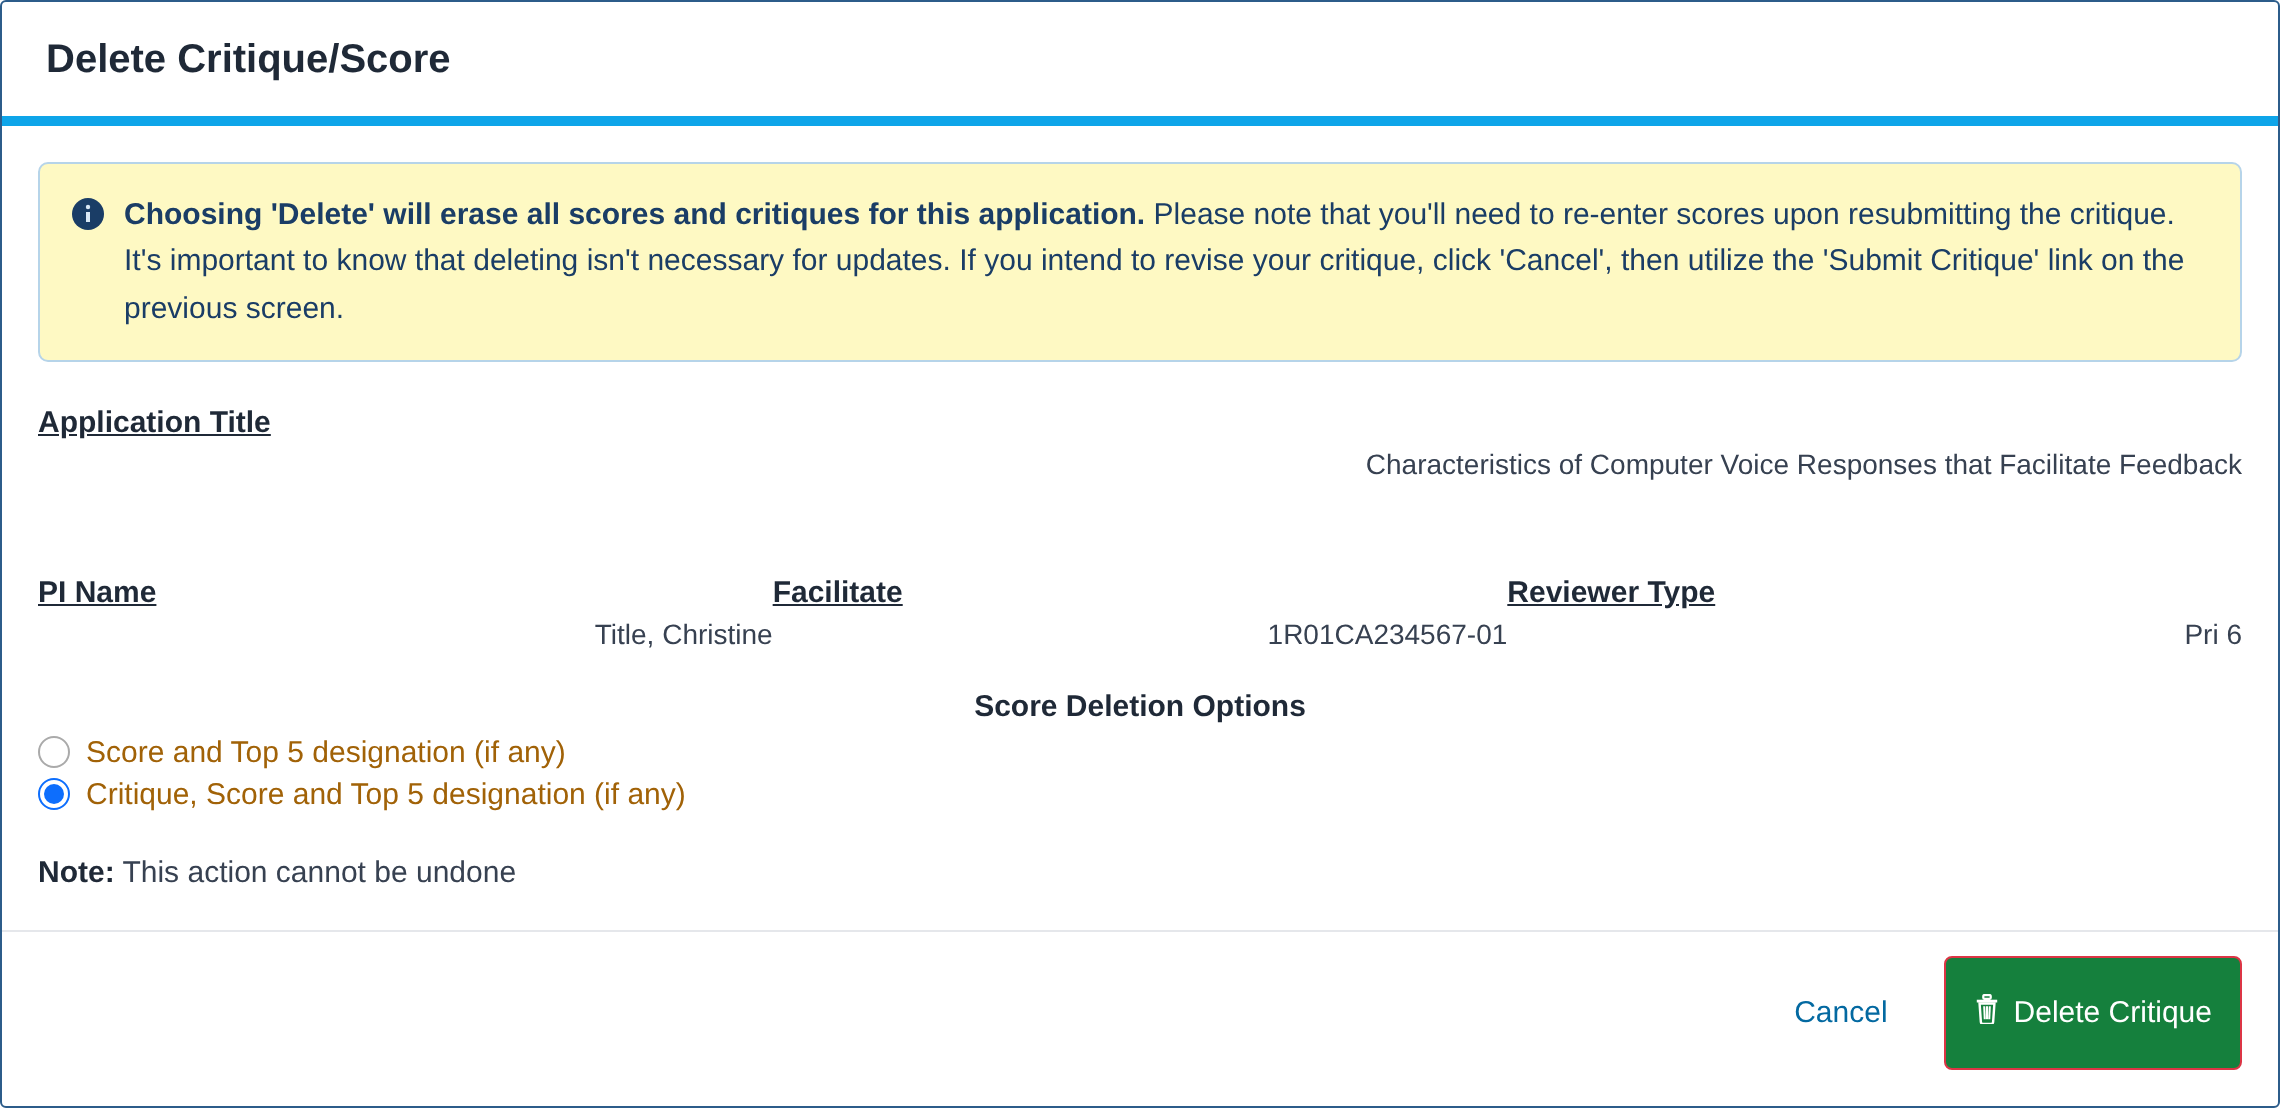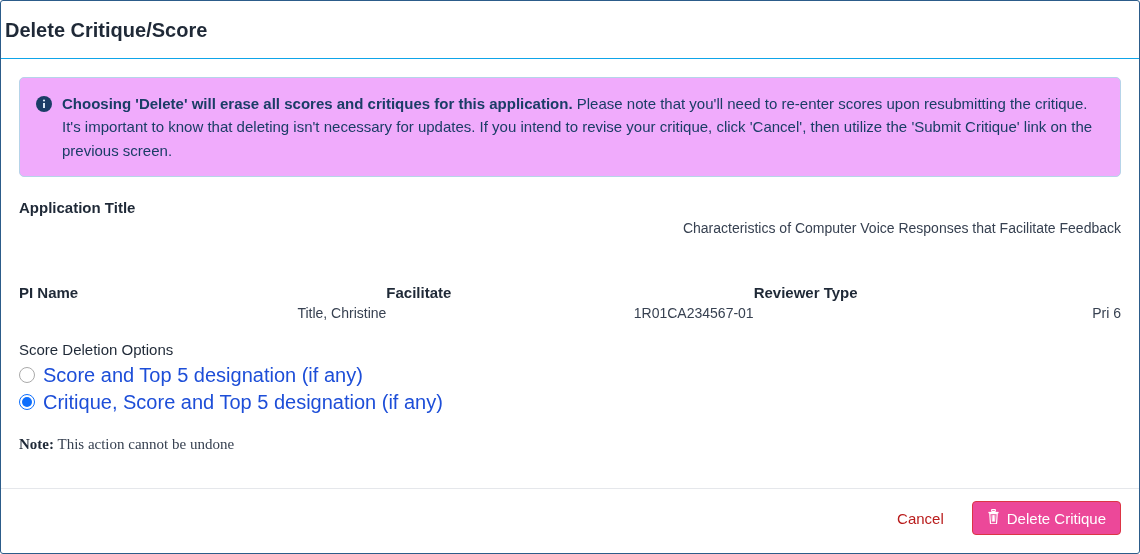--- a/index.html
+++ b/index.html
@@ -16,34 +16,34 @@
     }
     .modal {
       width: 1140px;
       height: 554px;
       border: 1px solid #2c5c8a;
       border-radius: 3px;
       display: flex;
       flex-direction: column;
     }
     .modal-header {
-      padding: 18px 18px 16px 4px;
-      border-bottom: 1px solid #0ea5e9;
+      padding: 18px 18px 16px 22px;
+      border-bottom: 5px solid #0ea5e9;
     }
     .modal-title {
       font-size: 20px;
       font-weight: 700;
       color: #1f2937;
     }
     .modal-body {
       padding: 18px 18px 10px 18px;
       flex: 1;
     }
     .alert {
-      background: #f0abfc;
+      background: #fef9c3;
       border: 1px solid #b6d4e9;
       border-radius: 5px;
       padding: 14px 16px;
       color: #1a3d66;
       font-size: 15px;
       line-height: 1.55;
       display: flex;
       align-items: flex-start;
       gap: 10px;
       margin-bottom: 22px;
@@ -54,20 +54,21 @@
       color: #1a3d66;
     }
     .alert-text strong {
       font-weight: 700;
     }
     .field-label {
       font-size: 15px;
       font-weight: 700;
       color: #1f2937;
       margin-bottom: 4px;
+      text-decoration: underline;
     }
     .field-value {
       font-size: 14px;
       color: #374151;
       margin-bottom: 20px;
       text-align: right;
     }
     .row {
       display: flex;
       gap: 0;
@@ -75,23 +76,24 @@
       margin-top: 48px;
     }
     .col {
       flex: 1;
     }
     .col .field-value {
       margin-bottom: 0;
     }
     .section-label {
       font-size: 15px;
-      font-weight: 400;
+      font-weight: 700;
       color: #1f2937;
       margin-bottom: 6px;
+      text-align: center;
     }
     .radio-group {
       margin-bottom: 22px;
     }
     .radio-item {
       display: flex;
       align-items: center;
       margin-bottom: 4px;
       cursor: pointer;
     }
@@ -113,54 +115,53 @@
       content: '';
       position: absolute;
       top: 2px;
       left: 2px;
       width: 10px;
       height: 10px;
       border-radius: 50%;
       background: #0d6efd;
     }
     .radio-label {
-      font-size: 20px;
-      color: #1d4ed8;
+      font-size: 15px;
+      color: #a16207;
     }
     .note-line {
       font-size: 15px;
       color: #374151;
-      font-family: Liberation Serif, serif;
     }
     .note-line strong {
       font-weight: 700;
       color: #1f2937;
     }
     .modal-footer {
       padding: 12px 18px 18px 18px;
       border-top: 1px solid #e5e7eb;
       display: flex;
       justify-content: flex-end;
       align-items: center;
       gap: 20px;
     }
     .btn-cancel {
       background: none;
       border: none;
-      color: #b91c1c;
+      color: #0369a1;
       font-size: 15px;
       cursor: pointer;
       padding: 6px 8px;
     }
     .btn-delete {
-      background: #ec4899;
+      background: #15803d;
       border: 1px solid #dc3545;
       color: #fff;
       font-size: 15px;
-      padding: 7px 14px;
+      padding: 18px 14px;
       border-radius: 4px;
       cursor: pointer;
       display: inline-flex;
       align-items: center;
       gap: 7px;
     }
     .btn-delete svg {
       width: 13px;
       height: 15px;
     }

